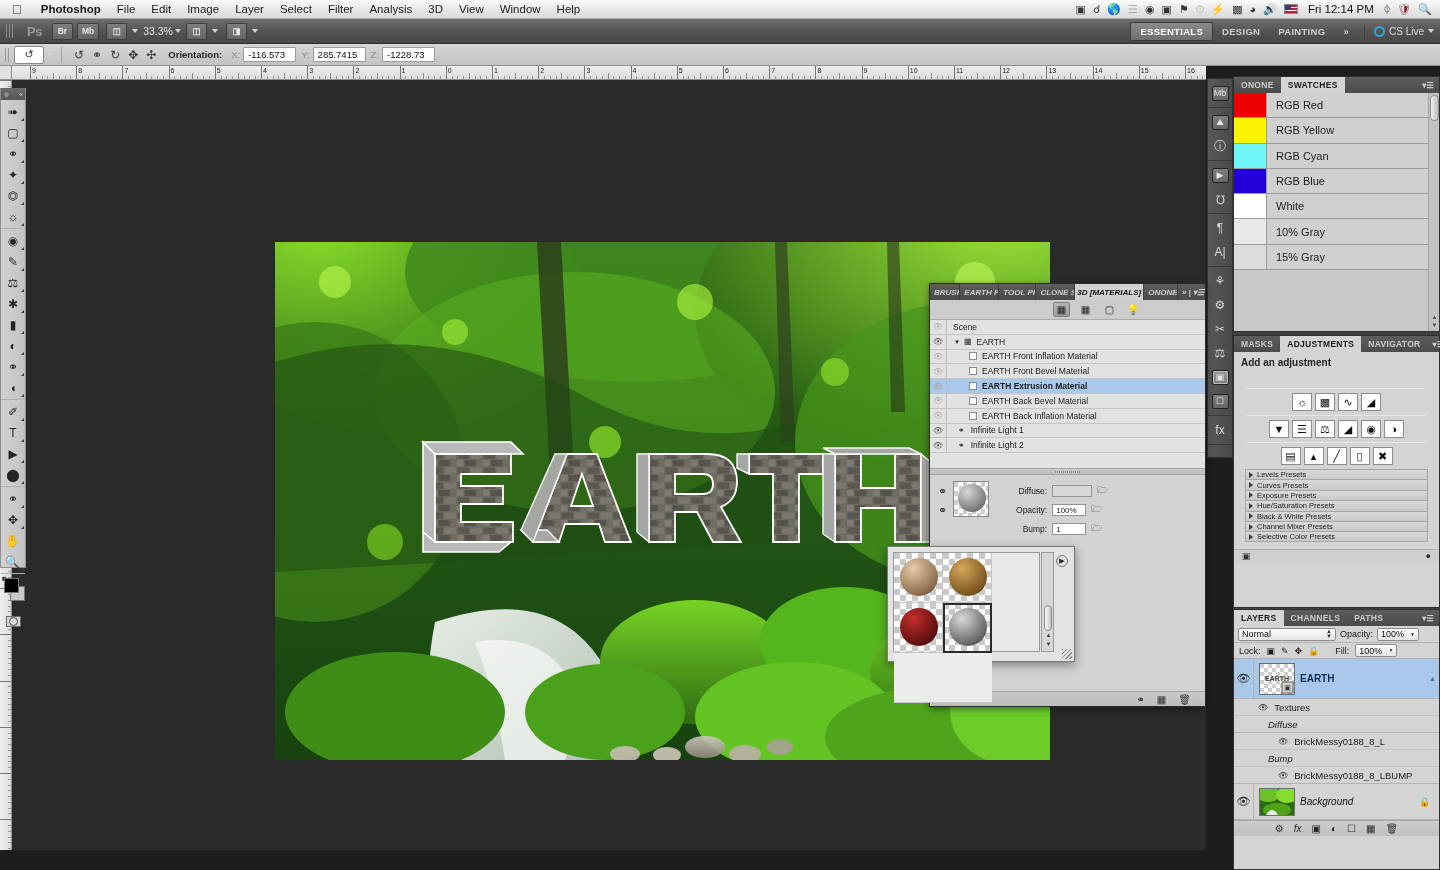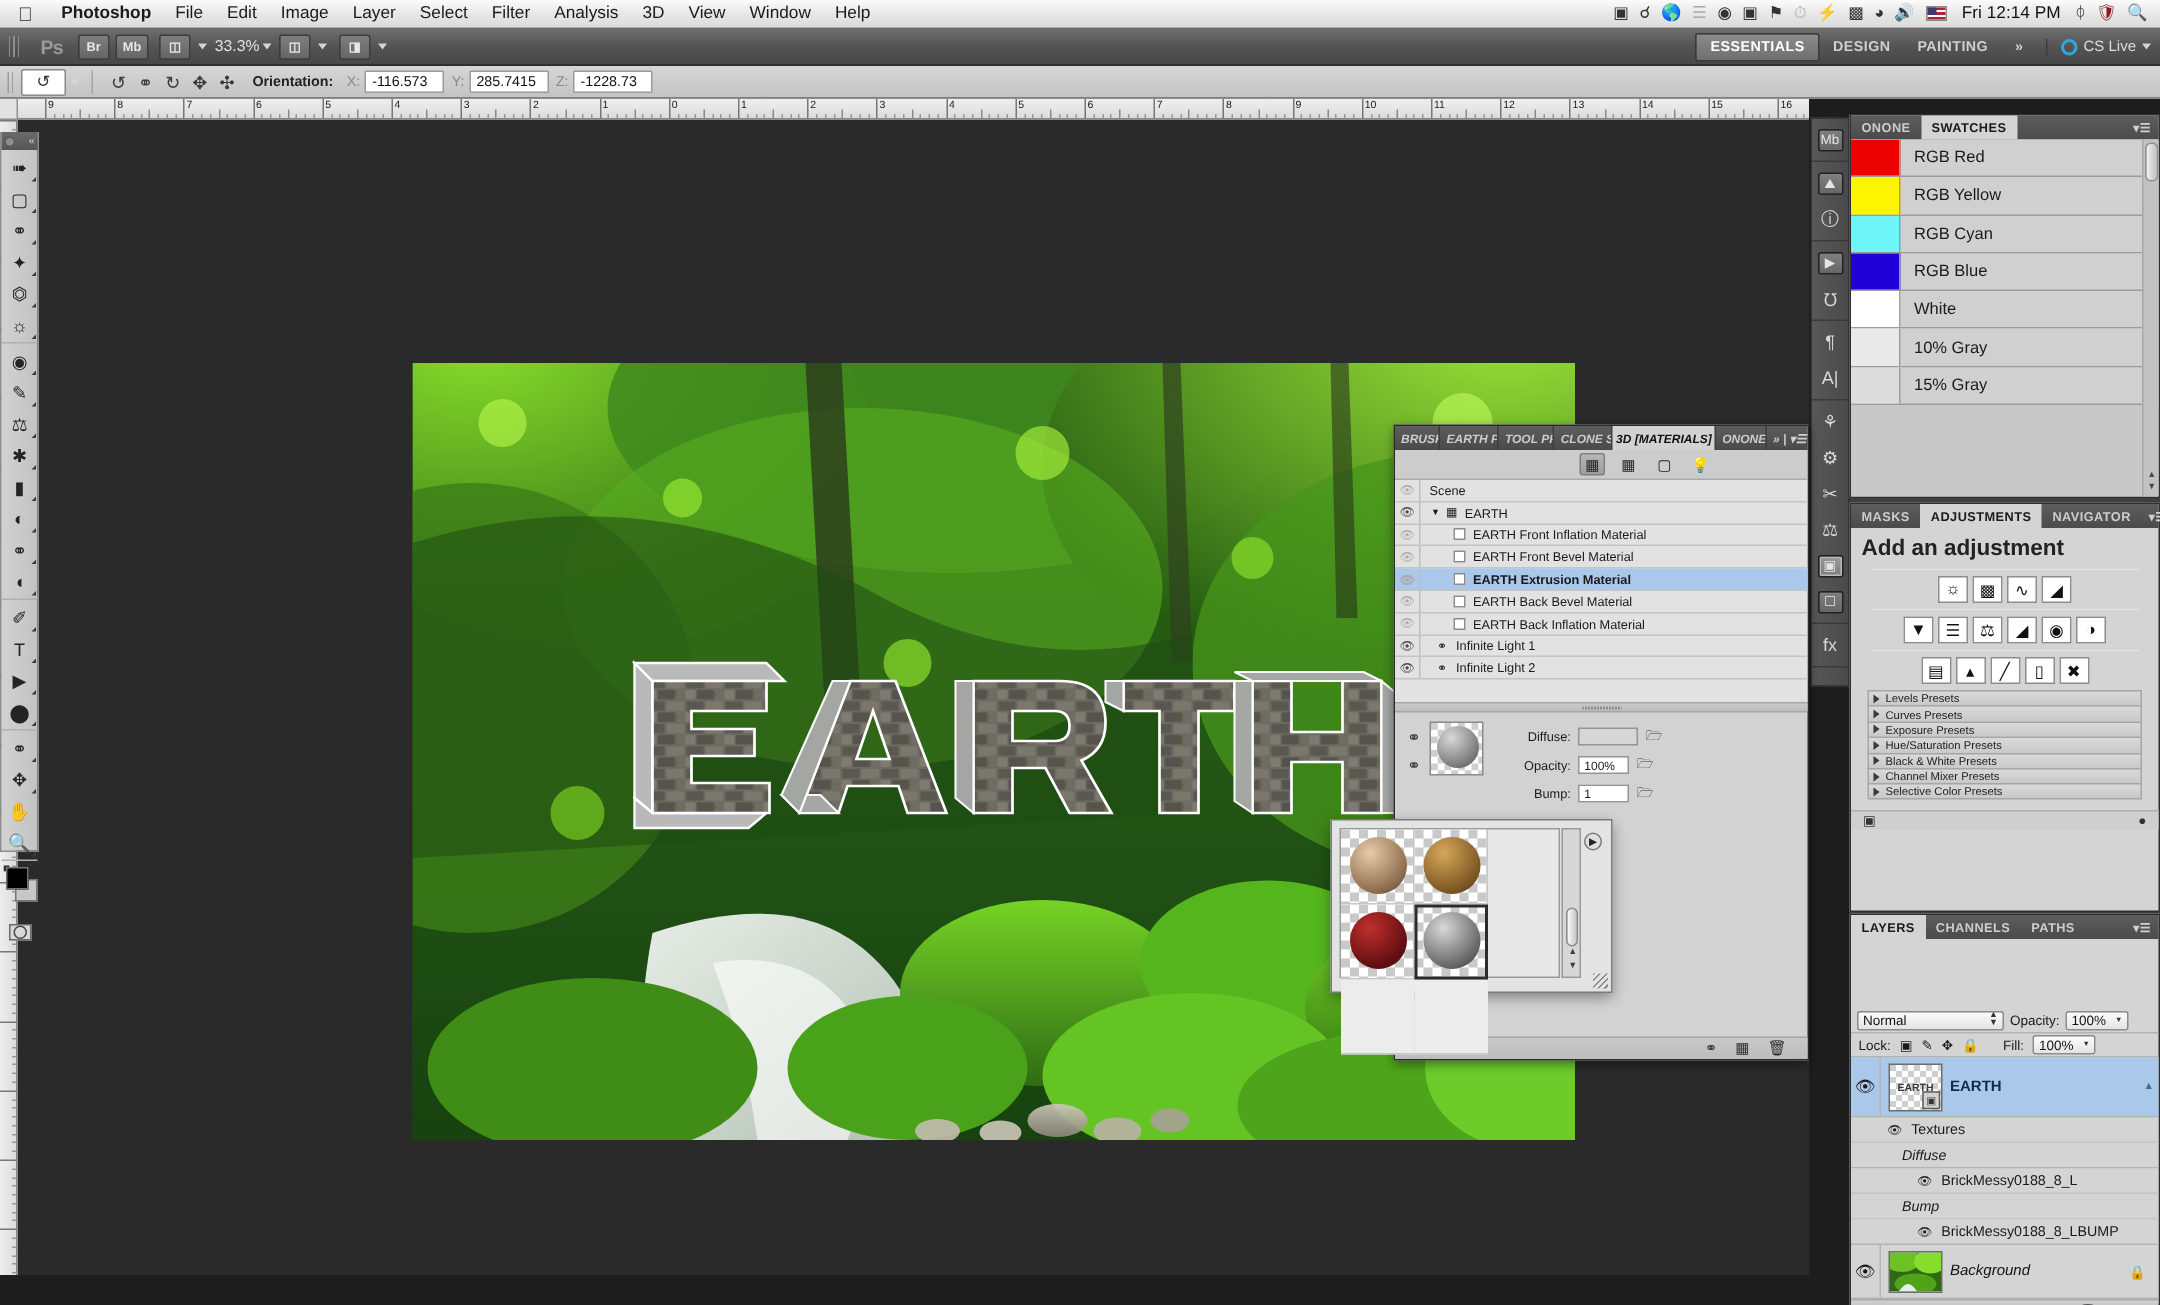--- a/index.html
+++ b/index.html
@@ -172,36 +172,36 @@
   .swlist { background:#c8c8c8; position:relative; }
   .swrow { height:25.3px; display:flex; align-items:center; border-bottom:1px solid #9c9c9c; background:#d0d0d0;}
   .swchip { width:33px; height:100%; border-right:1px solid #9c9c9c; }
   .swname { padding-left:9px; font-size:11px; color:#1a1a1a; }
   .vscroll { position:absolute; right:0; top:0; width:11px; height:100%; background:#c2c2c2; border-left:1px solid #a8a8a8; }
   .vthumb { position:absolute; left:1px; width:9px; border-radius:4px; background:linear-gradient(90deg,#f2f2f2,#bdbdbd); border:1px solid #8f8f8f; }
   .vbtn { position:absolute; left:2px; width:7px;height:7px; font-size:6px; color:#4a4a4a; text-align:center; line-height:7px;}
 
   
   .adjbody { padding:5px 7px 4px; }
-  .adjtitle { font-size:15px; font-weight:bold; color:#222; margin-bottom:5px; }
+  .adjtitle { font-size:10px; font-weight:bold; color:#222; margin-bottom:20px; }
   .adjrow { display:flex; gap:3px; justify-content:center; margin-bottom:4px; }
   .adjicon { width:20px;height:18px;border:1px solid #8d8d8d;background:#fff;display:flex;align-items:center;justify-content:center;font-size:11px;color:#111; }
   .hr { height:1px; background:#b4b4b4; border-bottom:1px solid #e6e6e6; margin:4px 6px; }
   .presetlist { margin:3px 4px 0 4px; position:relative; }
   .presetrow {
     height:10.4px; background:linear-gradient(#d9d9d9,#c9c9c9);
     border:1px solid #a6a6a6; border-bottom:none;
     display:flex; align-items:center; font-size:7.5px; color:#1c1c1c; padding-left:3px; gap:4px;
   }
   .presetrow:last-child{border-bottom:1px solid #a6a6a6;}
   .ptri { width:0;height:0;border-top:3px solid transparent;border-bottom:3px solid transparent;border-left:4px solid #3a3a3a; }
   .adjfoot { height:13px; background:#cfcfcf; border-top:1px solid #aeaeae; display:flex;align-items:center;justify-content:space-between;padding:0 8px;font-size:9px;color:#333; }
 
   
-  .lyr-modes { height:17px; display:flex; align-items:center; gap:4px; padding:2px 4px; border-bottom:1px solid #b3b3b3;margin-top:46px;}
+  .lyr-modes { height:17px; display:flex; align-items:center; gap:4px; padding:2px 4px; border-bottom:1px solid #b3b3b3;}
   .selbox { height:13px; background:linear-gradient(#fcfcfc,#e4e4e4); border:1px solid #8d8d8d; border-radius:2px;
     display:flex;align-items:center; font-size:9px; padding:0 3px; color:#111; }
   .selbox .arrows { margin-left:auto; font-size:6px; color:#333; line-height:5px; text-align:center;}
   .lbl { font-size:9px; color:#1a1a1a; }
   .lockrow { height:16px; display:flex; align-items:center; gap:6px; padding:0 5px; border-bottom:1px solid #b3b3b3; }
   .layerrow { display:flex; align-items:center; border-bottom:1px solid #b3b3b3; background:#d4d4d4; height:40px; }
   .layerrow.sel { background:#a9c8ea; }
   .eyecol { width:20px; display:flex; align-items:center; justify-content:center; border-right:1px solid #b3b3b3; height:100%; }
   .thumb { width:36px;height:32px;margin:0 5px; border:1px solid #6e6e6e; background:
     repeating-conic-gradient(#ffffff 0 25%, #cfcfcf 0 50%) 0 0/8px 8px; position:relative; }

